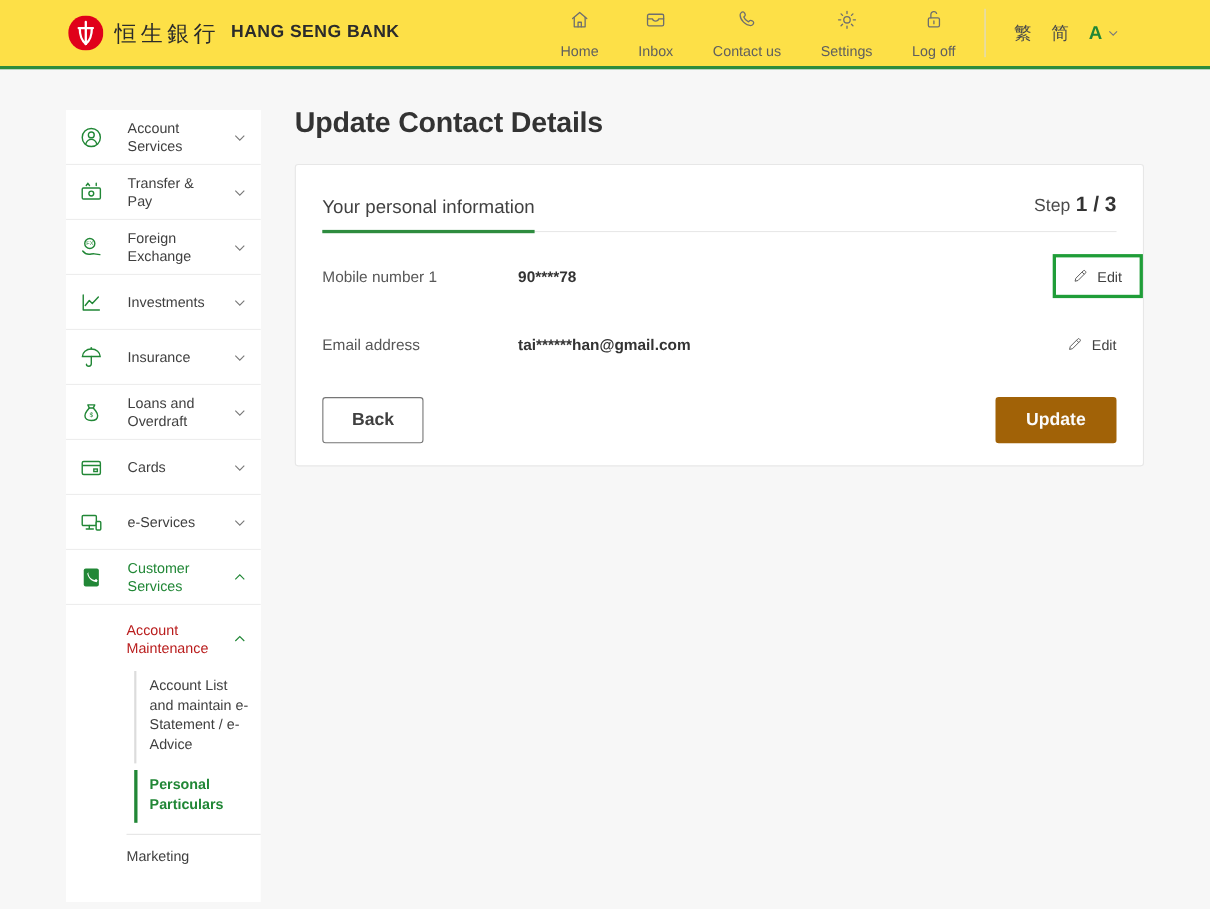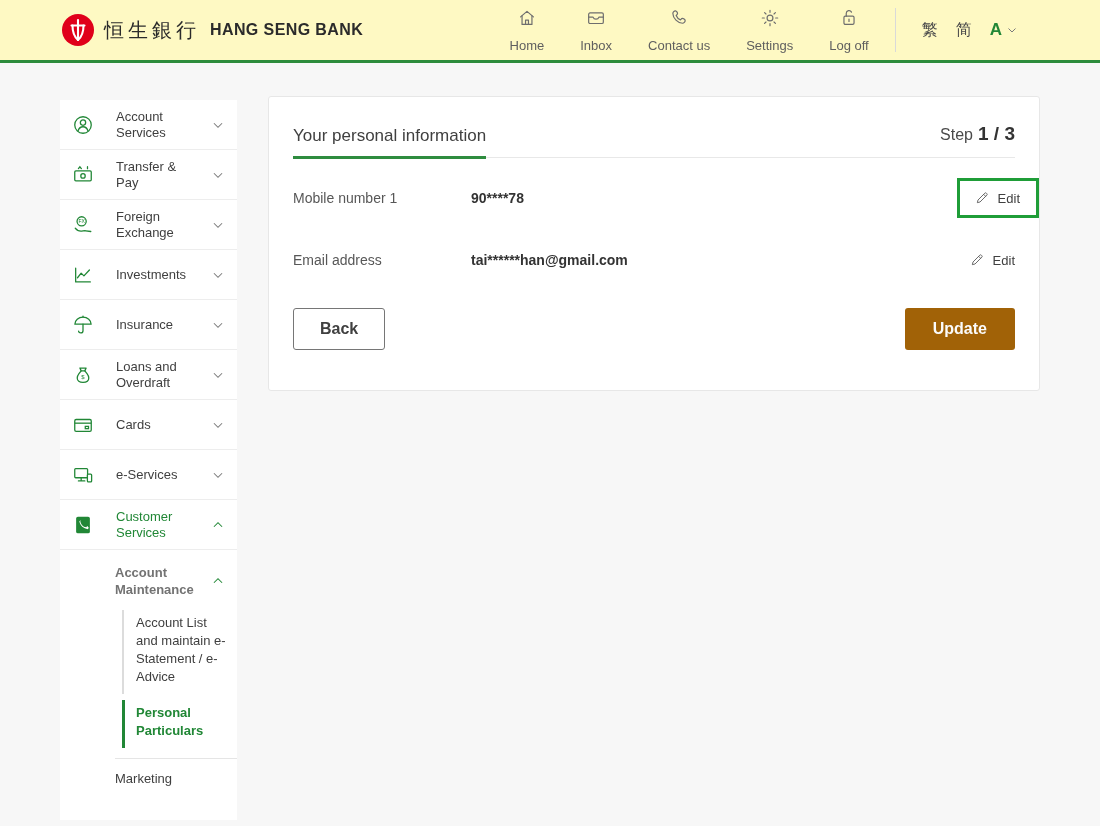--- a/index.html
+++ b/index.html
@@ -6,21 +6,21 @@
   html,body { width:1100px; height:826px; }
   body {
     position:relative; overflow:hidden;
     background:#f7f7f7;
     font-family:"Liberation Sans","DejaVu Sans",sans-serif;
     color:#3c3c3c;
   }
   
   .header {
     position:absolute; top:0; left:0; width:1100px; height:60px;
-    background:#fef9c3; display:flex; align-items:center;
+    background:#fde047; display:flex; align-items:center;
     padding:0 82px 0 62px;
   }
   .green-rule { position:absolute; top:60px; left:0; width:1100px; height:3px; background:#2d8c3c; }
   .logo-area { display:flex; align-items:center; gap:10px; }
   .logo-area svg { display:block; }
   .bank-zh { font-size:20px; color:#2b2b2b; font-family:"DejaVu Serif","Liberation Serif",serif; letter-spacing:4px; }
   .bank-en { font-size:16px; font-weight:bold; color:#2b2b2b; letter-spacing:.4px; }
   .top-nav { display:flex; margin-left:auto; gap:36px; }
   .nav-item { display:flex; flex-direction:column; align-items:center; gap:5px; cursor:pointer; }
   .nav-item .lbl { font-size:13px; color:#5f5f5f; white-space:nowrap; }
@@ -37,37 +37,37 @@
     border-bottom:1px solid #ededed; cursor:pointer; background:#fff;
   }
   .side-item .icon { flex:0 0 22px; display:flex; }
   .side-item .lbl { flex:1; font-size:13px; color:#3f3f3f; line-height:16px; }
   .side-item .lbl.green { color:#218736; }
   .chev { flex:0 0 14px; display:flex; }
   .submenu-l1 {
     display:flex; align-items:center;
     padding:14px 12px 12px 55px; cursor:pointer; background:#fff;
   }
-  .submenu-l1 .lbl { flex:1; font-size:13px; font-weight:bold; color:#737373; line-height:17px; }
+  .submenu-l1 .lbl { flex:1; font-size:13px; font-weight:normal; color:#b91c1c; line-height:17px; }
   .submenu-l2-wrap { margin-left:62px; padding-right:10px; }
   .submenu-l2 {
     display:block; font-size:13px; line-height:18px; color:#3f3f3f;
     border-left:2px solid #dcdcdc; padding:4px 0 8px 12px; margin-bottom:6px; cursor:pointer;
   }
   .submenu-l2.active {
     border-left:3px solid #218736; color:#218736; font-weight:bold; padding-left:11px;
   }
   .submenu-divider { border-top:1px solid #e5e5e5; margin:10px 0 0 55px; }
   .submenu-more { padding:12px 12px 4px 55px; font-size:13px; color:#3f3f3f; cursor:pointer; }
   
   .main { position:absolute; left:268px; top:96px; width:772px; }
   .page-title { font-size:26px; font-weight:bold; color:#333333; letter-spacing:-0.2px; margin-bottom:22px; }
   .card {
     background:#ffffff; border:1px solid #e7e7e7; border-radius:3px;
-    padding:26px 24px 40px 24px;
+    padding:26px 24px 20px 24px;
   }
   .card-head { display:flex; justify-content:space-between; align-items:flex-end; border-bottom:1px solid #e8e8e8; }
   .section-title {
     font-size:17px; color:#404040; padding-bottom:10px;
     border-bottom:3px solid #2e8c3f; margin-bottom:-2px;
   }
   .step { padding-bottom:12px; white-space:nowrap; }
   .step .s-lbl { font-size:16px; color:#4a4a4a; margin-right:5px; }
   .step .s-val { font-size:19px; font-weight:bold; color:#333333; }
   .info-row { display:flex; align-items:center; margin-top:18px; min-height:44px; }
@@ -328,20 +328,21 @@
   <div class="submenu-l2-wrap">
     <span class="submenu-l2">Account List and maintain e-Statement / e-Advice</span>
     <span class="submenu-l2 active">Personal Particulars</span>
   </div>
 
   <div class="submenu-divider"></div>
   <div class="submenu-more">Marketing</div>
 </div>
 
 <div class="main">
+  <div class="page-title">Update Contact Details</div>
 
   <div class="card">
     <div class="card-head">
       <span class="section-title">Your personal information</span>
       <span class="step">
         <span class="s-lbl">Step</span><span class="s-val">1 / 3</span>
       </span>
     </div>
 
     <div class="info-row">

